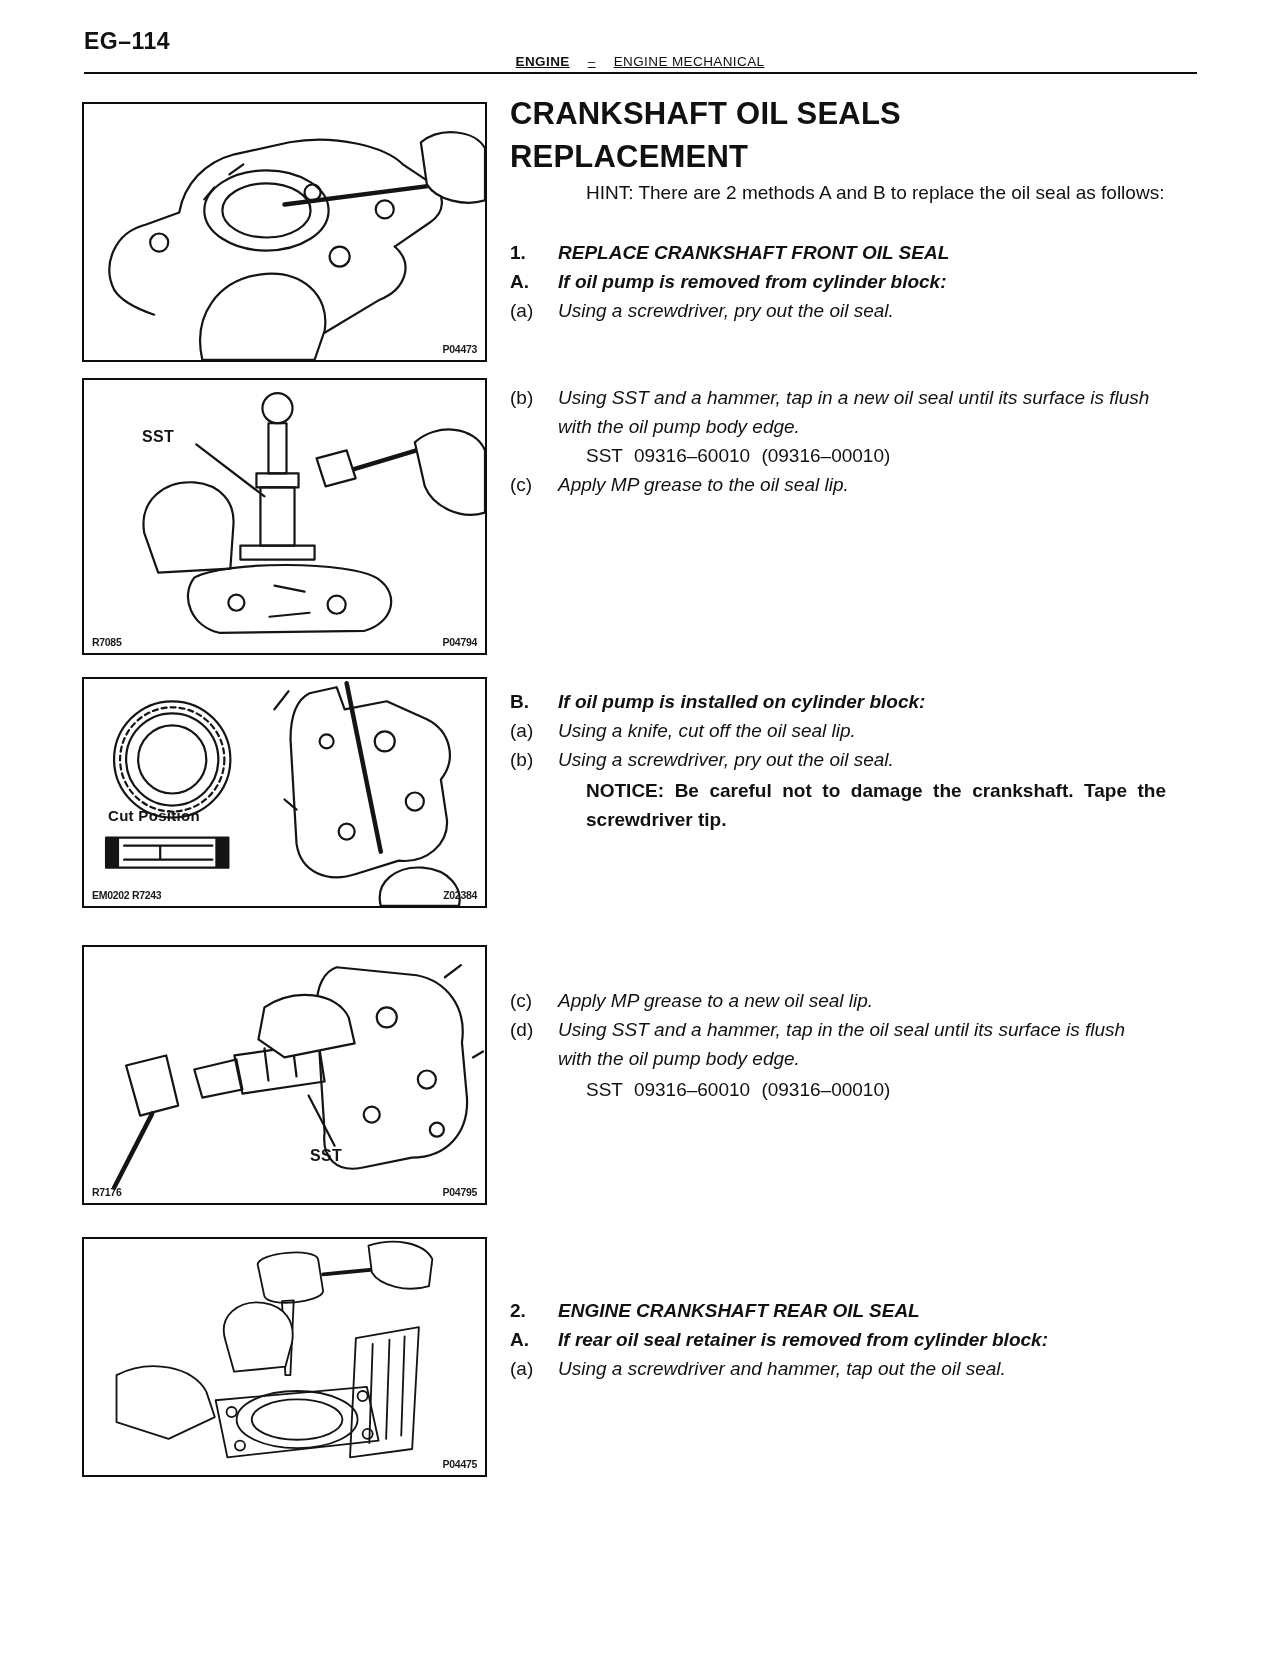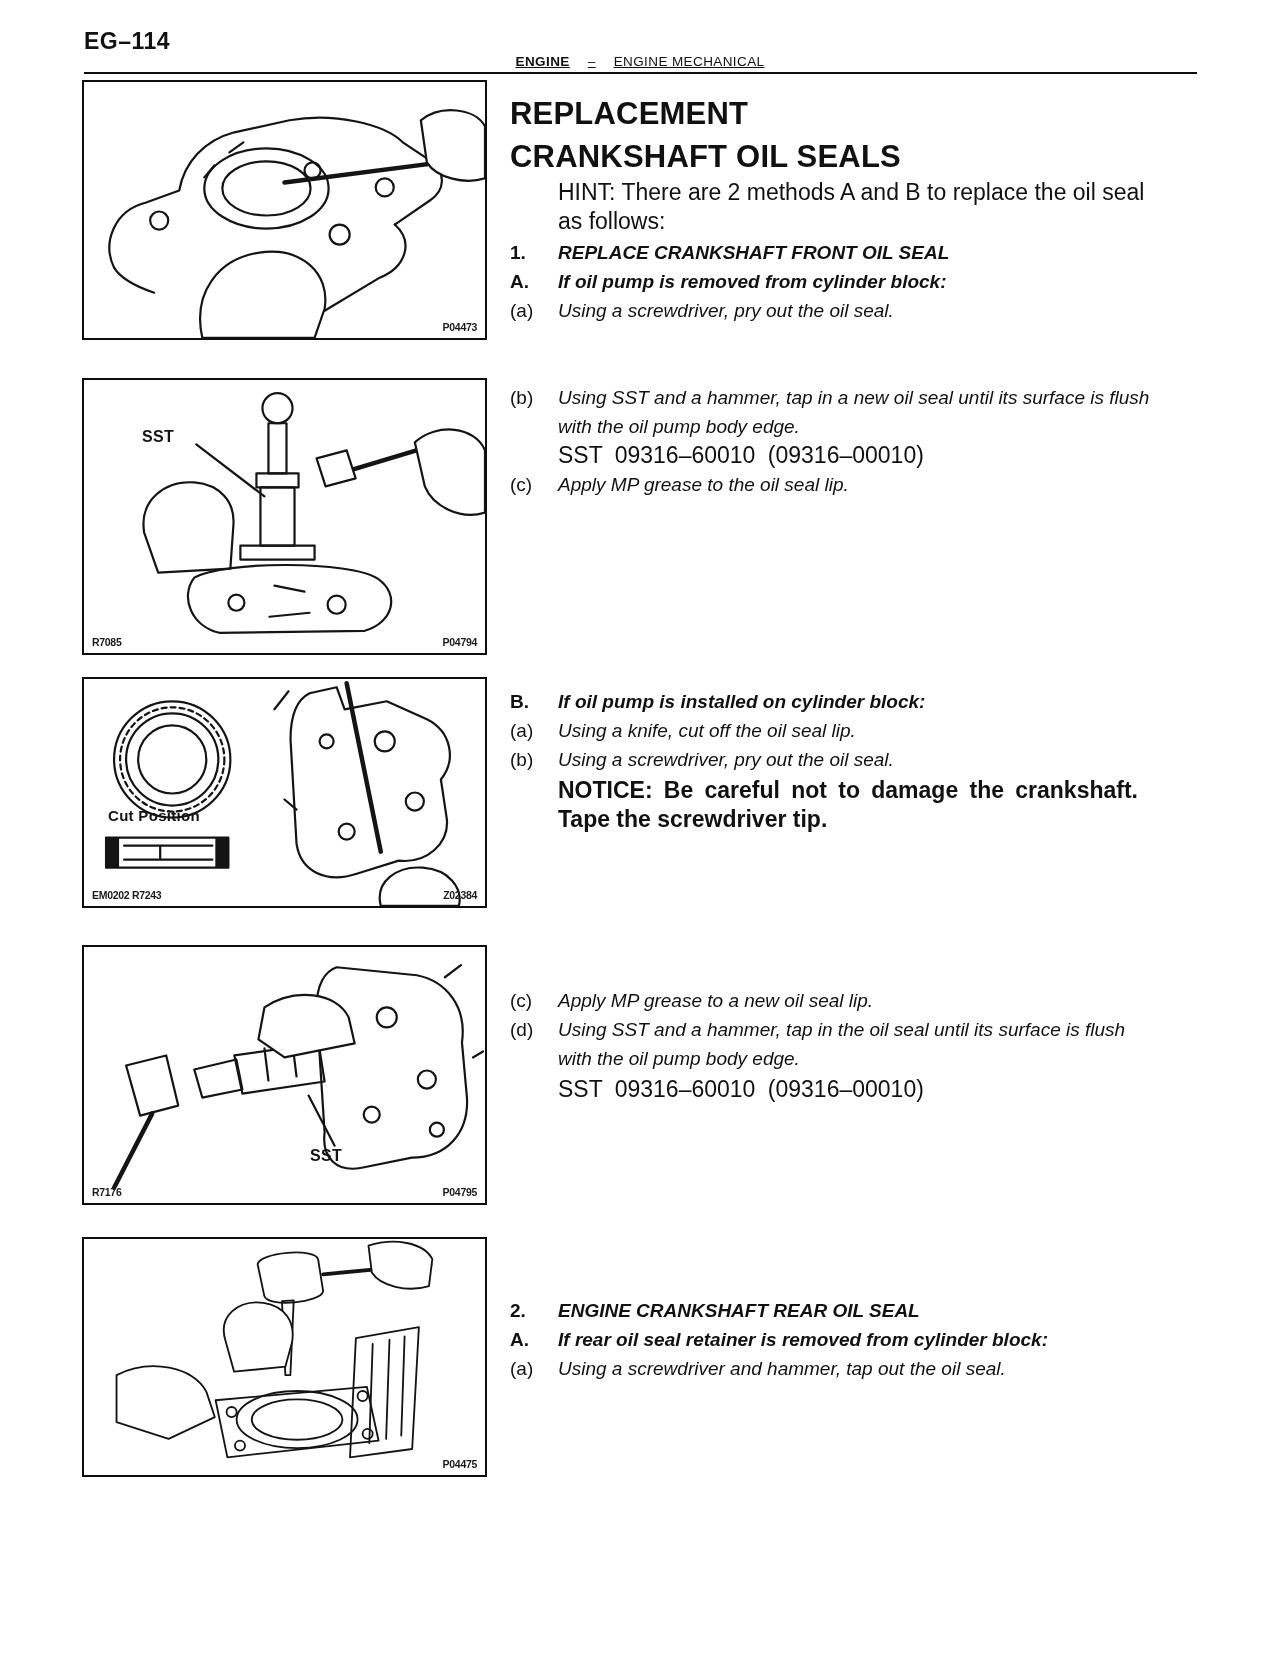--- a/index.html
+++ b/index.html
@@ -44,22 +44,22 @@
   .ln{stroke:#141414;stroke-width:2.2;fill:none;stroke-linecap:round;stroke-linejoin:round;}
   .lnw{stroke:#141414;stroke-width:4.5;fill:none;stroke-linecap:round;}
   .blob{stroke:#141414;stroke-width:2.2;fill:#ffffff;stroke-linejoin:round;}
   .fillk{fill:#141414;stroke:none;}
   
   .title{
     position:absolute;left:510px;top:92px;
     font-size:31px;font-weight:bold;line-height:43px;letter-spacing:.2px;
   }
   .block{
-    position:absolute;left:558px;width:592px;
-    font-size:23px;line-height:29px;
+    position:absolute;left:586px;width:592px;
+    font-size:19px;line-height:29px;
   }
   .step{
     position:absolute;left:510px;width:640px;display:flex;
     font-size:19px;line-height:29px;
   }
   .step .lbl{width:48px;flex:none;}
   .step .txt{width:592px;font-style:italic;}
   .b{font-weight:bold;}
   .notice{font-weight:bold;text-align:justify;width:580px;}
   .sstline{word-spacing:6px;}
@@ -68,21 +68,21 @@
 <body>
 
 <div class="page">
 
   <div class="pagenum">EG–114</div>
   <div class="runhead">
     <span class="sec">ENGINE</span><span class="dsh">–</span><span>ENGINE MECHANICAL</span>
   </div>
   <div class="rule"></div>
 
-  <div class="fig" style="top:80px;height:260px;">
+  <div class="fig" style="top:102px;height:260px;">
     <svg viewBox="0 0 400 255">
       <path class="ln" d="M30,185 C18,160 30,128 62,120 L95,108 C100,80 120,58 150,50 L205,38 C250,30 300,42 318,60 L345,78 C362,90 360,108 345,118 L310,142"></path>
       <path class="ln" d="M310,142 C330,160 320,185 295,195 L240,228"></path>
       <path class="ln" d="M70,210 C55,205 38,198 30,185"></path>
       <circle class="ln" cx="75" cy="138" r="9"></circle>
       <circle class="ln" cx="300" cy="105" r="9"></circle>
       <circle class="ln" cx="255" cy="152" r="10"></circle>
       <circle class="ln" cx="228" cy="88" r="8"></circle>
       <ellipse class="ln" cx="182" cy="106" rx="62" ry="40"></ellipse>
       <ellipse class="ln" cx="182" cy="106" rx="44" ry="27"></ellipse>
@@ -177,22 +177,22 @@
       <ellipse class="ln" cx="215" cy="215" rx="54" ry="24"></ellipse>
       <circle class="ln" cx="137" cy="206" r="6"></circle>
       <circle class="ln" cx="293" cy="187" r="6"></circle>
       <circle class="ln" cx="147" cy="246" r="6"></circle>
       <circle class="ln" cx="299" cy="232" r="6"></circle>
     </svg>
     <span class="figcode r">P04475</span>
   </div>
 
   <div class="title">
+    <div>CRANKSHAFT OIL SEALS</div>
     <div>REPLACEMENT</div>
-    <div>CRANKSHAFT OIL SEALS</div>
   </div>
 
   <div class="block" style="top:178px;">HINT: There are 2 methods A and B to replace the oil seal as follows:</div>
 
   <div class="step" style="top:238px;">
     <span class="lbl b">1.</span>
     <span class="txt b">REPLACE CRANKSHAFT FRONT OIL SEAL</span>
   </div>
 
   <div class="step" style="top:267px;">

